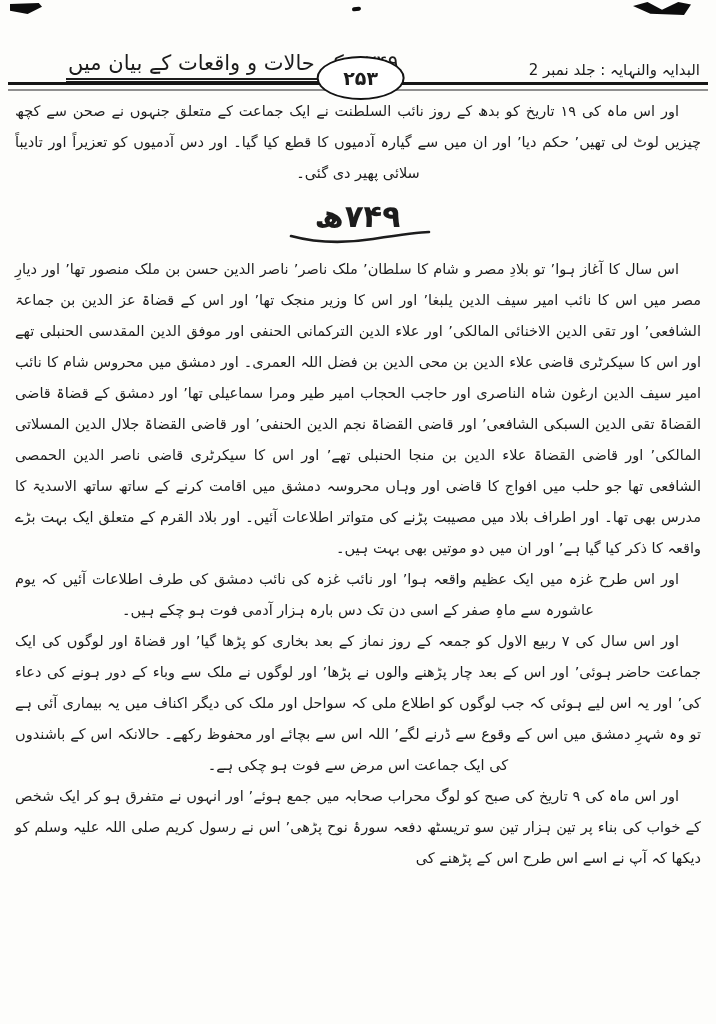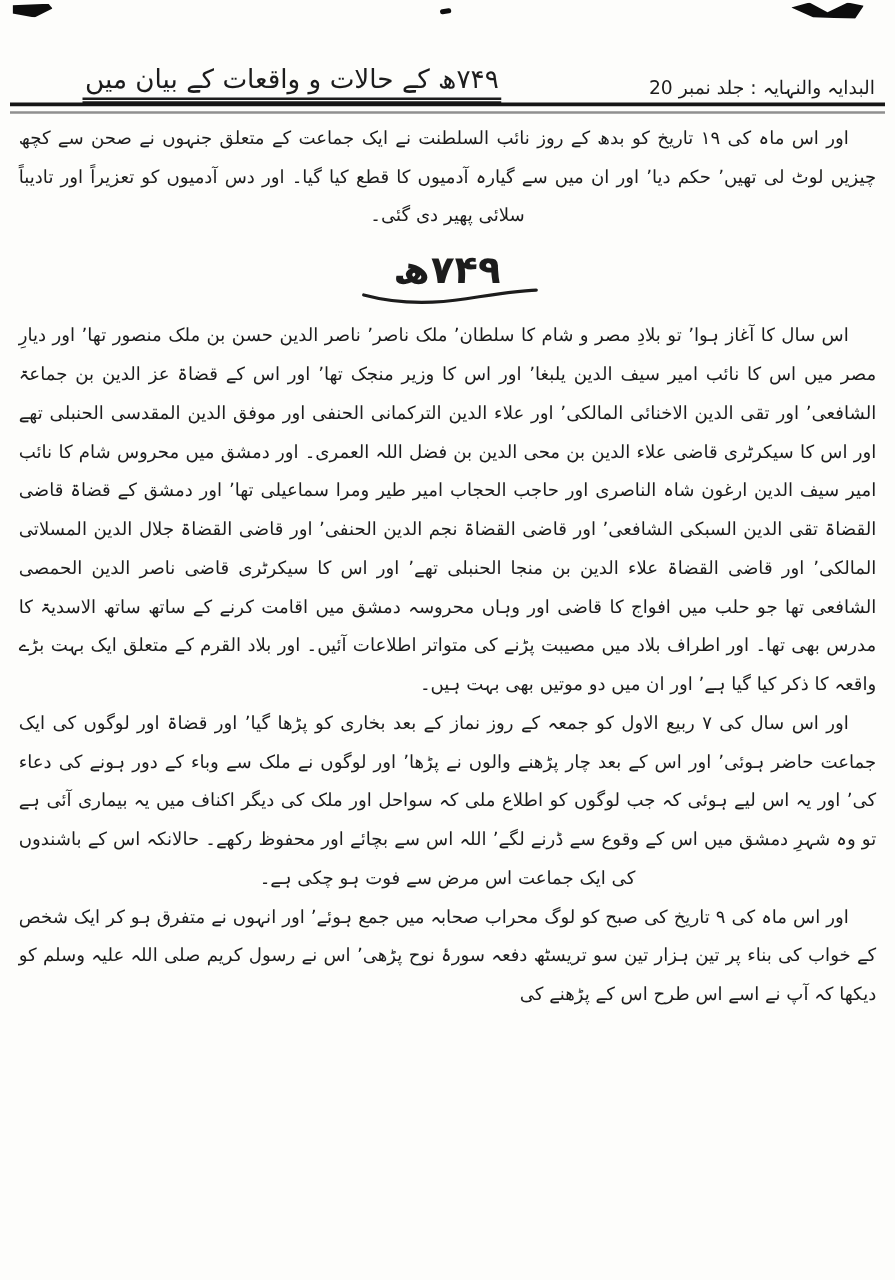--- a/index.html
+++ b/index.html
@@ -56,34 +56,38 @@
 </head>
 <body>
 
 <div class="page">
 
   <div class="artifact artifact-tl"></div>
   <div class="artifact artifact-tc"></div>
   <div class="artifact artifact-tr"></div>
 
   <div class="header">
-    <div class="title-right">البدایہ والنہایہ : جلد نمبر 20</div>
+    <div class="title-right">البدایہ والنہایہ : جلد نمبر 2</div>
     <div class="title-left">۷۴۹ھ کے حالات و واقعات کے بیان میں</div>
     <div class="rule-thick"></div>
     <div class="rule-thin"></div>
+    <div class="page-number-badge">
+      <span>۲۵۳</span>
+    </div>
   </div>
 
   <div class="content">
     <p class="indent center-last">اور اس ماہ کی ۱۹ تاریخ کو بدھ کے روز نائب السلطنت نے ایک جماعت کے متعلق جنہوں نے صحن سے کچھ چیزیں لوٹ لی تھیں’ حکم دیا’ اور ان میں سے گیارہ آدمیوں کا قطع کیا گیا۔ اور دس آدمیوں کو تعزیراً اور تادیباً سلائی پھیر دی گئی۔</p>
 
     <div class="year-heading">
       <span class="year-text">۷۴۹ھ</span>
       <svg class="year-flourish" width="150" height="16" viewBox="0 0 150 16" xmlns="http://www.w3.org/2000/svg">
         <path d="M8,6 Q45,16 90,9 T146,2" fill="none" stroke="#1c1c1c" stroke-width="2.6" stroke-linecap="round"></path>
       </svg>
     </div>
 
     <p class="indent">اس سال کا آغاز ہوا’ تو بلادِ مصر و شام کا سلطان’ ملک ناصر’ ناصر الدین حسن بن ملک منصور تھا’ اور دیارِ مصر میں اس کا نائب امیر سیف الدین یلبغا’ اور اس کا وزیر منجک تھا’ اور اس کے قضاۃ عز الدین بن جماعۃ الشافعی’ اور تقی الدین الاخنائی المالکی’ اور علاء الدین الترکمانی الحنفی اور موفق الدین المقدسی الحنبلی تھے اور اس کا سیکرٹری قاضی علاء الدین بن محی الدین بن فضل اللہ العمری۔ اور دمشق میں محروس شام کا نائب امیر سیف الدین ارغون شاہ الناصری اور حاجب الحجاب امیر طیر ومرا سماعیلی تھا’ اور دمشق کے قضاۃ قاضی القضاۃ تقی الدین السبکی الشافعی’ اور قاضی القضاۃ نجم الدین الحنفی’ اور قاضی القضاۃ جلال الدین المسلاتی المالکی’ اور قاضی القضاۃ علاء الدین بن منجا الحنبلی تھے’ اور اس کا سیکرٹری قاضی ناصر الدین الحمصی الشافعی تھا جو حلب میں افواج کا قاضی اور وہاں محروسہ دمشق میں اقامت کرنے کے ساتھ ساتھ الاسدیۃ کا مدرس بھی تھا۔ اور اطراف بلاد میں مصیبت پڑنے کی متواتر اطلاعات آئیں۔ اور بلاد القرم کے متعلق ایک بہت بڑے واقعہ کا ذکر کیا گیا ہے’ اور ان میں دو موتیں بھی بہت ہیں۔</p>
+    <p class="indent center-last">اور اس طرح غزہ میں ایک عظیم واقعہ ہوا’ اور نائب غزہ کی نائب دمشق کی طرف اطلاعات آئیں کہ یوم عاشورہ سے ماہِ صفر کے اسی دن تک دس بارہ ہزار آدمی فوت ہو چکے ہیں۔</p>
     <p class="indent center-last">اور اس سال کی ۷ ربیع الاول کو جمعہ کے روز نماز کے بعد بخاری کو پڑھا گیا’ اور قضاۃ اور لوگوں کی ایک جماعت حاضر ہوئی’ اور اس کے بعد چار پڑھنے والوں نے پڑھا’ اور لوگوں نے ملک سے وباء کے دور ہونے کی دعاء کی’ اور یہ اس لیے ہوئی کہ جب لوگوں کو اطلاع ملی کہ سواحل اور ملک کی دیگر اکناف میں یہ بیماری آئی ہے تو وہ شہرِ دمشق میں اس کے وقوع سے ڈرنے لگے’ اللہ اس سے بچائے اور محفوظ رکھے۔ حالانکہ اس کے باشندوں کی ایک جماعت اس مرض سے فوت ہو چکی ہے۔</p>
     <p class="indent">اور اس ماہ کی ۹ تاریخ کی صبح کو لوگ محراب صحابہ میں جمع ہوئے’ اور انہوں نے متفرق ہو کر ایک شخص کے خواب کی بناء پر تین ہزار تین سو تریسٹھ دفعہ سورۂ نوح پڑھی’ اس نے رسول کریم صلی اللہ علیہ وسلم کو دیکھا کہ آپ نے اسے اس طرح اس کے پڑھنے کی</p>
   </div>
 
 </div>
 
 </body></html>

